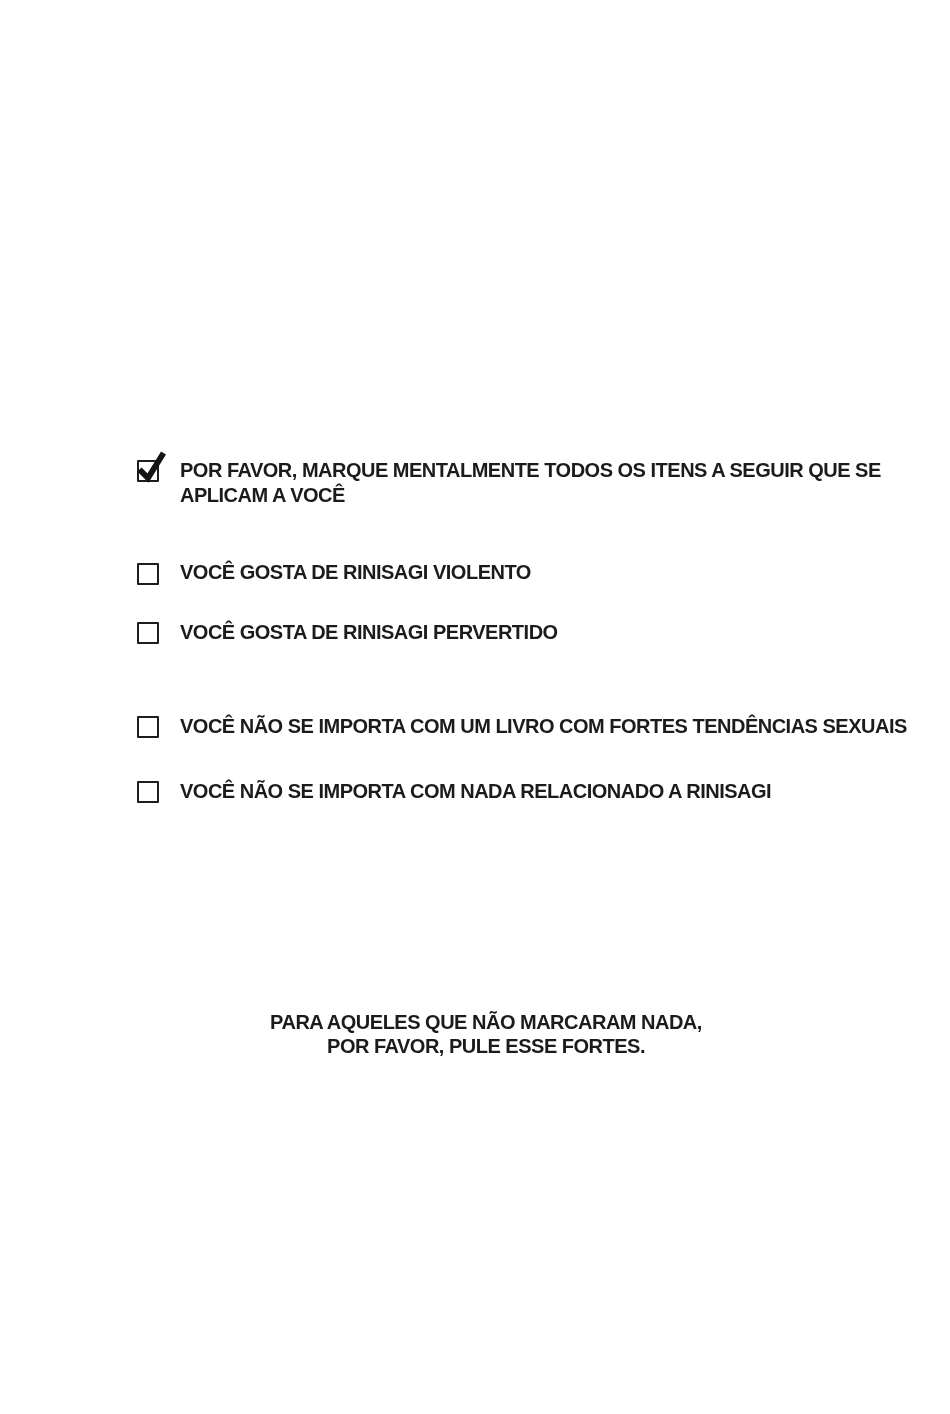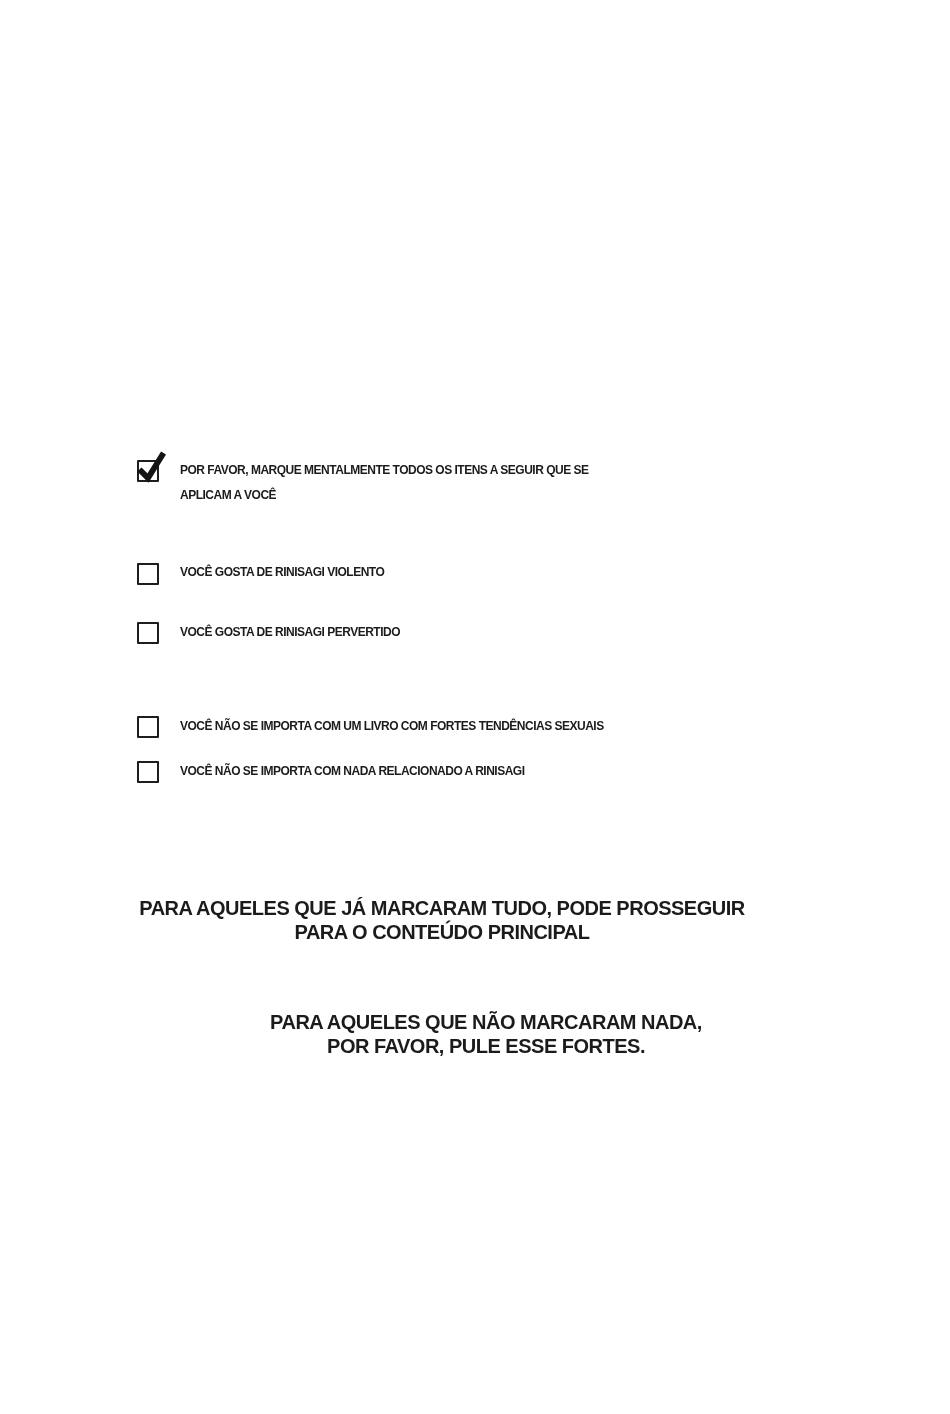--- a/index.html
+++ b/index.html
@@ -23,21 +23,21 @@
   .row {
     position: absolute;
     left: 137px;
     display: flex;
     align-items: flex-start;
   }
   .r0 { top: 459px; }
   .r1 { top: 561px; align-items: flex-end; }
   .r2 { top: 621px; }
   .r3 { top: 715px; }
-  .r4 { top: 760px; }
+  .r4 { top: 780px; }
 
   .box {
     flex: 0 0 auto;
     width: 18px;
     height: 18px;
     border: 2.6px solid #1e1e1e;
     border-radius: 1px;
     background: #ffffff;
     position: relative;
     margin-top: 1px;
@@ -47,21 +47,21 @@
     position: absolute;
     left: -2px;
     top: -2px;
     overflow: visible;
     pointer-events: none;
   }
   .row.checked .check-icon { display: block; }
 
   .label {
     margin-left: 21px;
-    font-size: 12px;
+    font-size: 20px;
     font-weight: 700;
     letter-spacing: -0.5px;
     line-height: 25px;
     white-space: nowrap;
     color: #1b1b1b;
     margin-top: -1px;
   }
   .row.multiline .label {
     white-space: pre-line;
     max-width: 710px;
@@ -122,23 +122,19 @@
 
     <div class="row r4">
       <span class="box">
         
       </span>
       <span class="label">VOCÊ NÃO SE IMPORTA COM NADA RELACIONADO A RINISAGI</span>
     </div>
 
   </div>
 
-  <div class="note note-proceed">
-    <div>PARA AQUELES QUE JÁ MARCARAM TUDO, PODE PROSSEGUIR</div>
-    <div>PARA O CONTEÚDO PRINCIPAL</div>
-  </div>
 
   <div class="note note-skip">
     <div>PARA AQUELES QUE NÃO MARCARAM NADA,</div>
     <div>POR FAVOR, PULE ESSE FORTES.</div>
   </div>
 
 </div>
 
 </body></html>

